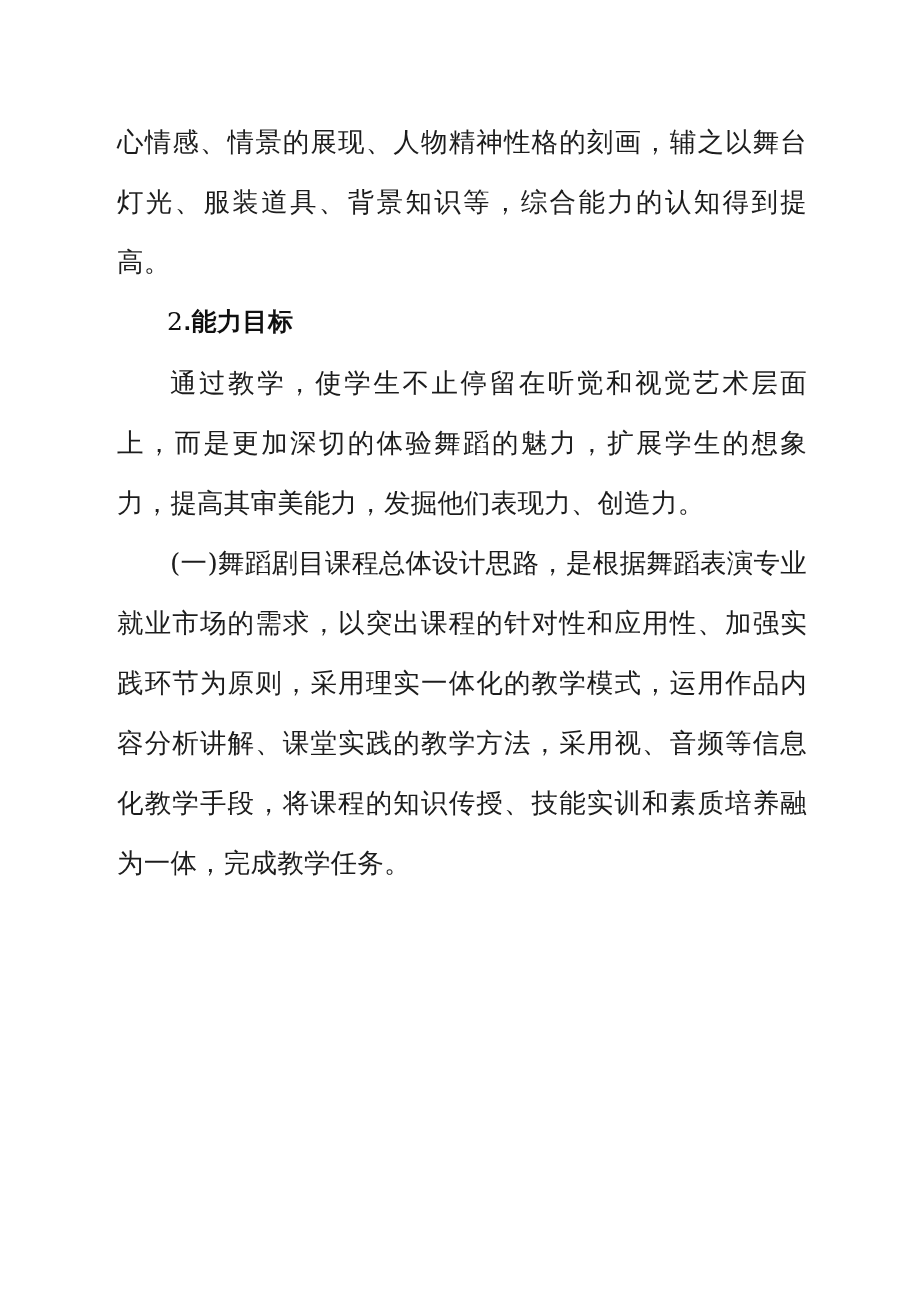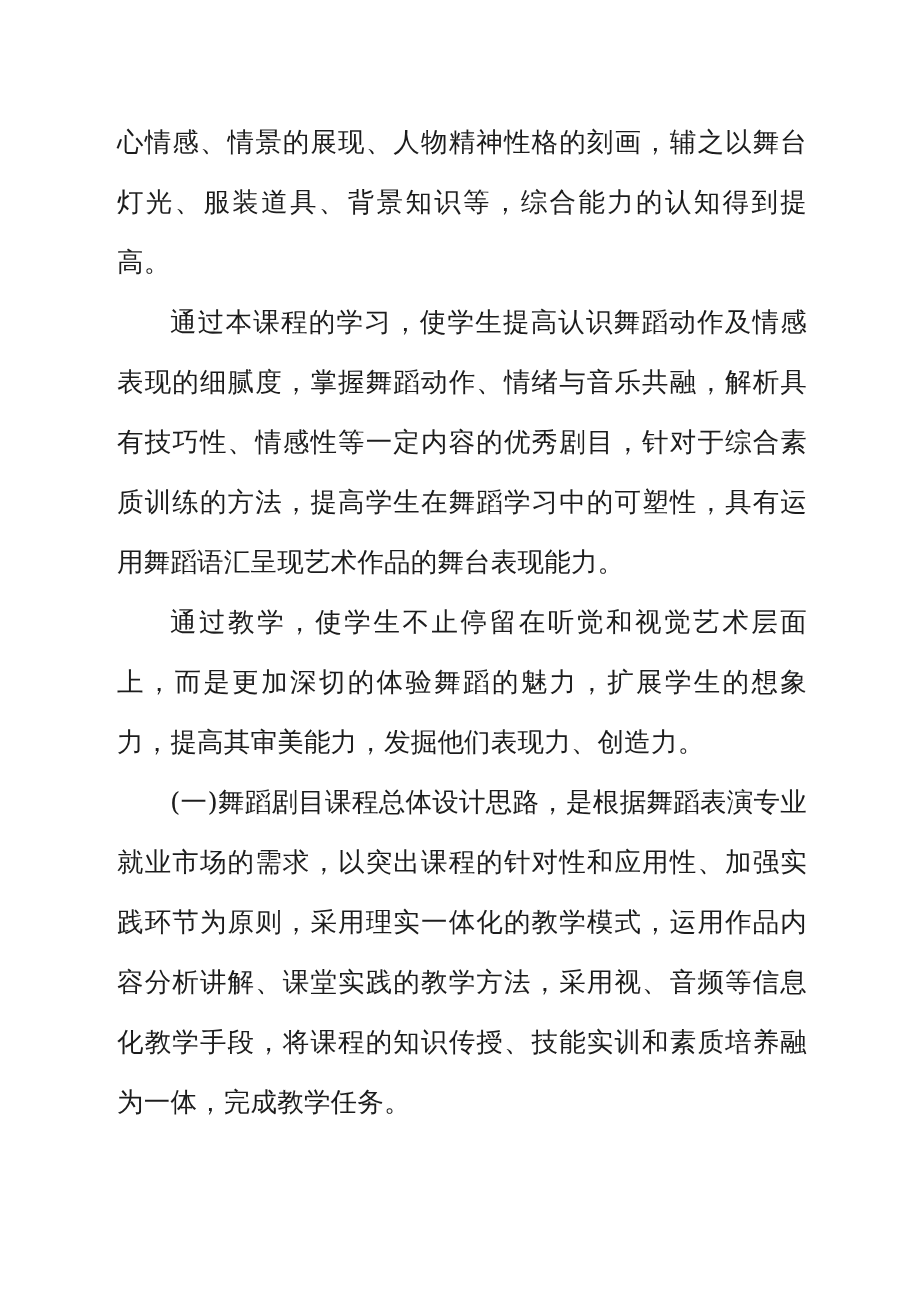--- a/index.html
+++ b/index.html
@@ -60,22 +60,22 @@
   }
 </style>
 </head>
 <body>
 
 <div class="page">
   <div class="content">
 
     <p class="para cont">心情感、情景的展现、人物精神性格的刻画，辅之以舞台灯光、服装道具、背景知识等，综合能力的认知得到提高。</p>
 
+    <p class="heading"><span class="numkey">2</span><span class="dot">.</span><span>能力目标</span></p>
 
-    <p class="para">通过本课程的学习，使学生提高认识舞蹈动作及情感表现的细腻度，掌握舞蹈动作、情绪与音乐共融，解析具有技巧性、情感性等一定内容的优秀剧目，针对于综合素质训练的方法，提高学生在舞蹈学习中的可塑性，具有运用舞蹈语汇呈现艺术作品的舞台表现能力。</p>
 
 
     <p class="para">通过教学，使学生不止停留在听觉和视觉艺术层面上，而是更加深切的体验舞蹈的魅力，扩展学生的想象力，提高其审美能力，发掘他们表现力、创造力。</p>
 
 
     <p class="para">(一)舞蹈剧目课程总体设计思路，是根据舞蹈表演专业就业市场的需求，以突出课程的针对性和应用性、加强实践环节为原则，采用理实一体化的教学模式，运用作品内容分析讲解、课堂实践的教学方法，采用视、音频等信息化教学手段，将课程的知识传授、技能实训和素质培养融为一体，完成教学任务。</p>
 
   </div>
 </div>
 

